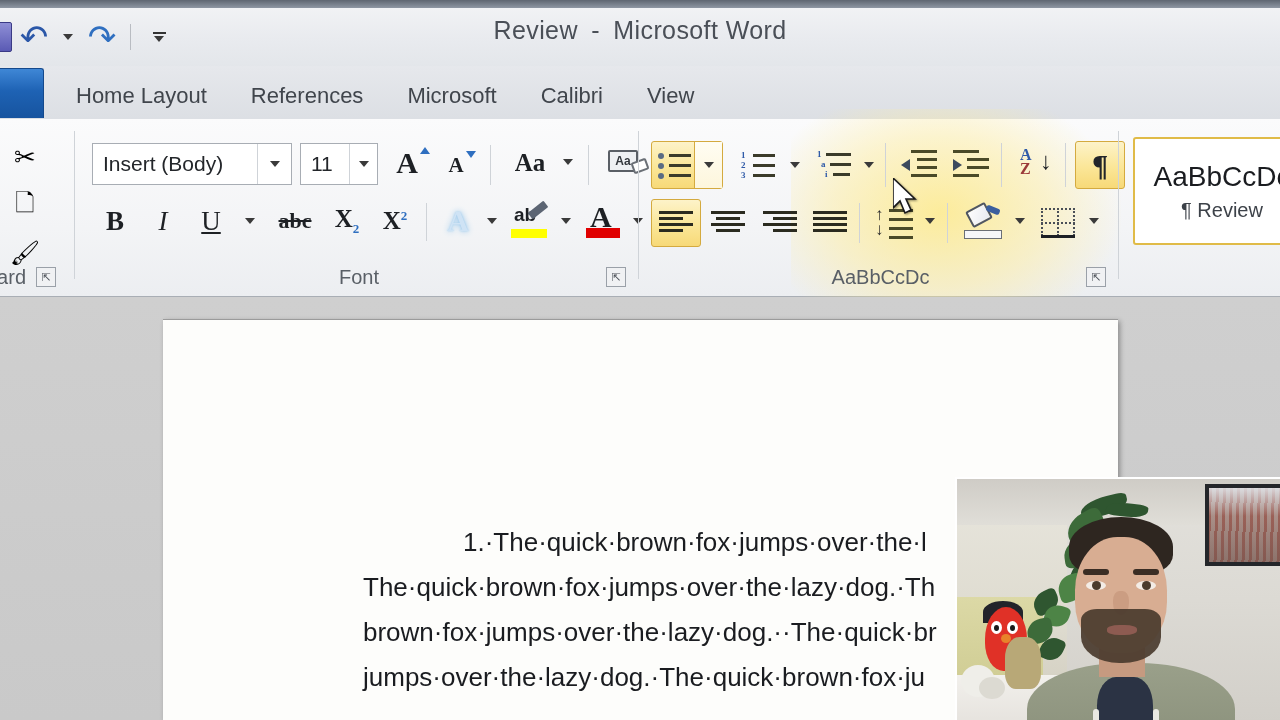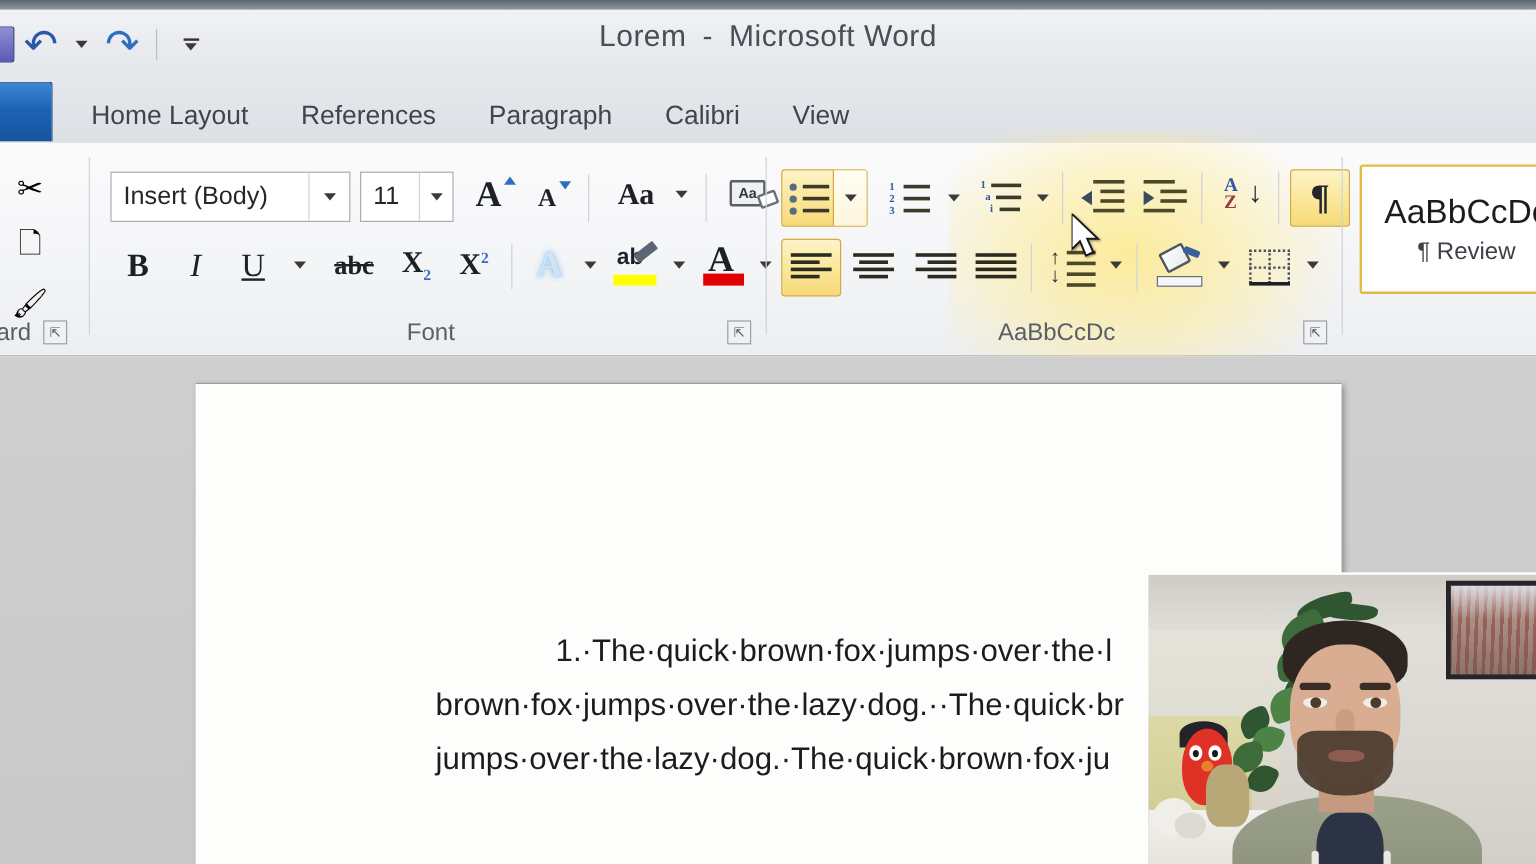--- a/index.html
+++ b/index.html
@@ -339,37 +339,37 @@
       <div class="qat-sep"></div>
       <div class="qat-btn">
         <span class="qat-more">
           <span class="bar"></span>
             <span class="caret-sm"></span>
         </span>
       </div>
     </div>
 
     <div class="title-text">
-      <span>Lorem</span>
+      <span>Review</span>
       <span class="dash">-</span>
       <span>Microsoft Word</span>
     </div>
   </div>
 
   <div class="tabstrip">
     <div class="tab-file"></div>
     <div class="tabs">
       <div class="tab">
         <span>Home Layout</span>
       </div>
       <div class="tab">
         <span>References</span>
       </div>
       <div class="tab">
-        <span>Paragraph</span>
+        <span>Microsoft</span>
       </div>
       <div class="tab">
         <span>Calibri</span>
       </div>
       <div class="tab">
         <span>View</span>
       </div>
     </div>
   </div>
 
@@ -658,20 +658,21 @@
         <span class="style-sample">AaBbCcDc</span>
         <span class="style-name">¶ Review</span>
       </div>
     </div>
   </div>
 
   <div class="docarea">
     <div class="page">
       <div class="doc-text">
         <div class="doc-line first">1.·The·quick·brown·fox·jumps·over·the·l</div>
+        <div class="doc-line">The·quick·brown·fox·jumps·over·the·lazy·dog.·Th</div>
         <div class="doc-line">brown·fox·jumps·over·the·lazy·dog.··The·quick·br</div>
         <div class="doc-line">jumps·over·the·lazy·dog.·The·quick·brown·fox·ju</div>
       </div>
     </div>
   </div>
 
   <div class="cursor">
     <svg width="30" height="42" viewBox="0 0 30 42">
       <polygon points="0,0 0,30 7,23 12,35 18,32 13,21 22,21" fill="#ffffff" stroke="#1a1a1a" stroke-width="1.6"></polygon>
     </svg>

